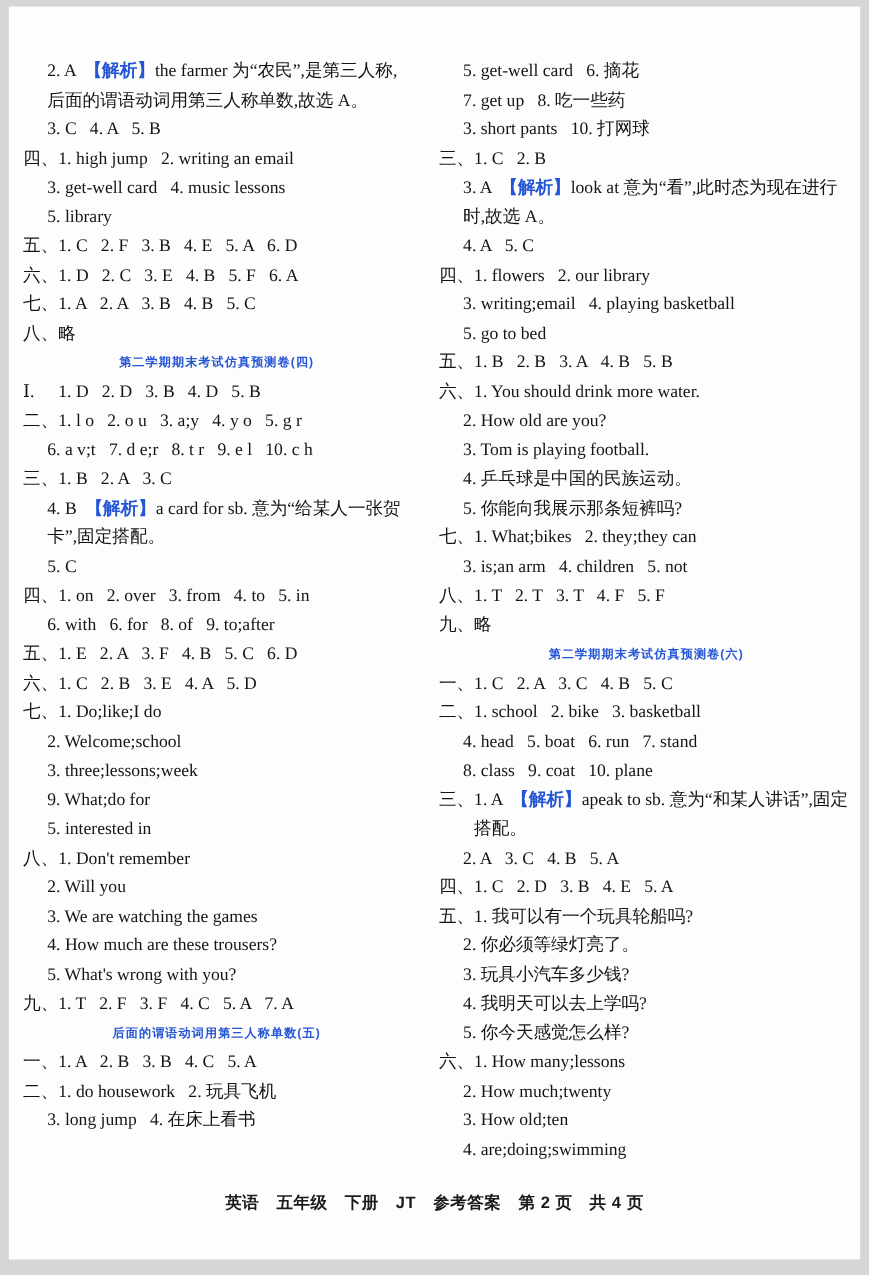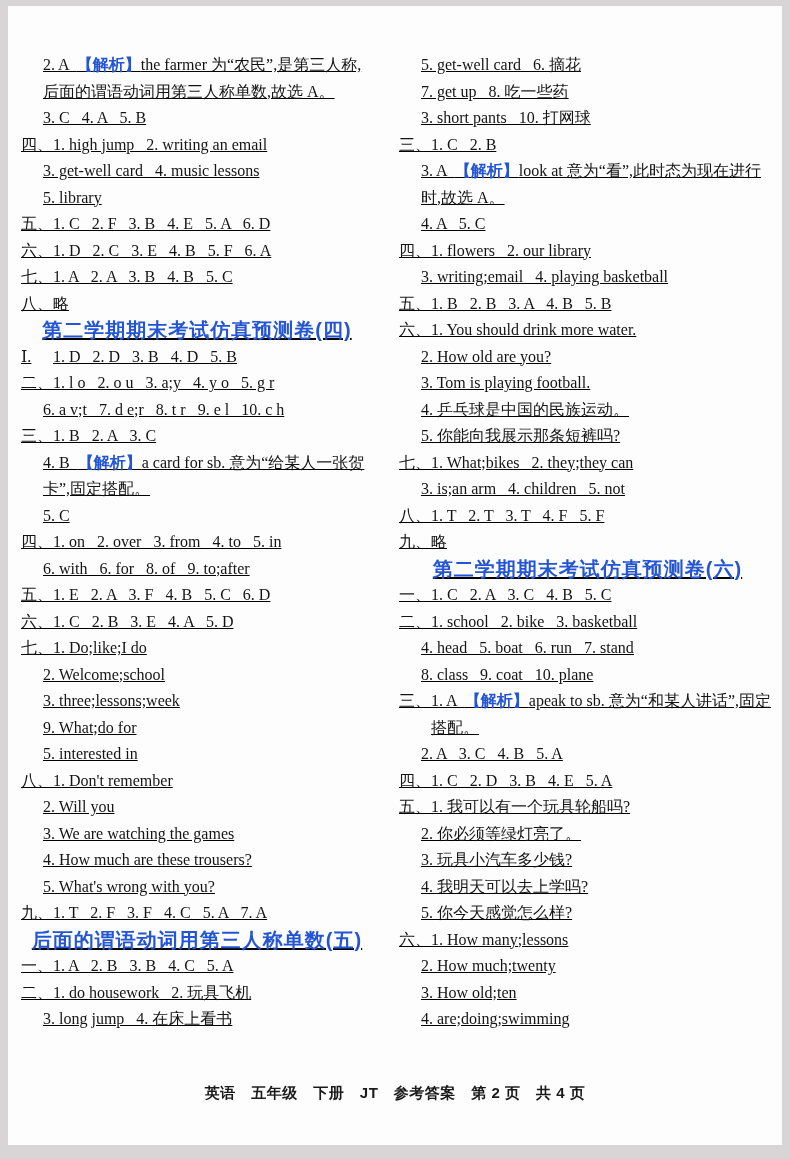--- a/index.html
+++ b/index.html
@@ -12,35 +12,34 @@
   }
   .page {
     position:absolute; left:8px; top:6px; right:8px; bottom:14px;
     background:#fdfdfd;
     overflow:hidden;
   }
   .content {
     display:flex;
     padding:46px 6px 0 13px;
     align-items:flex-start;
-    text-decoration:underline;
   }
   .col { font-size:16px; line-height:26.5px; color:#141414; }
   .col-left  { width:352px; padding-right:8px; }
   .divider   { width:0; border-left:1px dotted #8f8f8f; }
   .col-right { flex:1; padding-left:17px; }
   .line { display:flex; white-space:pre-wrap; }
   .line .marker { flex:0 0 32px; }
   .line .txt { flex:1; }
   .line.cont { padding-left:22px; }
   .hdr {
     text-align:center;
     font-family:"Liberation Sans","DejaVu Sans",sans-serif;
     font-weight:bold;
-    font-size:20px;
+    font-size:11px;
     color:#2355d4;
     letter-spacing:1px;
     white-space:nowrap;
   }
   .accent {
     color:#2355d4;
     font-family:"Liberation Sans","DejaVu Sans",sans-serif;
     font-weight:bold;
   }
   .footer {
@@ -98,20 +97,21 @@
     <div class="divider"></div>
     <div class="col col-right" id="col-right">
         <div class="line cont"><span class="txt"><span>5. get-well card   6. 摘花</span></span></div>
         <div class="line cont"><span class="txt"><span>7. get up   8. 吃一些药</span></span></div>
         <div class="line cont"><span class="txt"><span>3. short pants   10. 打网球</span></span></div>
         <div class="line"><span class="marker">三、</span><span class="txt"><span>1. C   2. B</span></span></div>
         <div class="line cont"><span class="txt"><span>3. A  </span><span class="accent">【解析】</span><span>look at 意为“看”,此时态为现在进行时,故选 A。</span></span></div>
         <div class="line cont"><span class="txt"><span>4. A   5. C</span></span></div>
         <div class="line"><span class="marker">四、</span><span class="txt"><span>1. flowers   2. our library</span></span></div>
         <div class="line cont"><span class="txt"><span>3. writing;email   4. playing basketball</span></span></div>
+        <div class="line cont"><span class="txt"><span>5. go to bed</span></span></div>
         <div class="line"><span class="marker">五、</span><span class="txt"><span>1. B   2. B   3. A   4. B   5. B</span></span></div>
         <div class="line"><span class="marker">六、</span><span class="txt"><span>1. You should drink more water.</span></span></div>
         <div class="line cont"><span class="txt"><span>2. How old are you?</span></span></div>
         <div class="line cont"><span class="txt"><span>3. Tom is playing football.</span></span></div>
         <div class="line cont"><span class="txt"><span>4. 乒乓球是中国的民族运动。</span></span></div>
         <div class="line cont"><span class="txt"><span>5. 你能向我展示那条短裤吗?</span></span></div>
         <div class="line"><span class="marker">七、</span><span class="txt"><span>1. What;bikes   2. they;they can</span></span></div>
         <div class="line cont"><span class="txt"><span>3. is;an arm   4. children   5. not</span></span></div>
         <div class="line"><span class="marker">八、</span><span class="txt"><span>1. T   2. T   3. T   4. F   5. F</span></span></div>
         <div class="line"><span class="marker">九、</span><span class="txt"><span>略</span></span></div>

